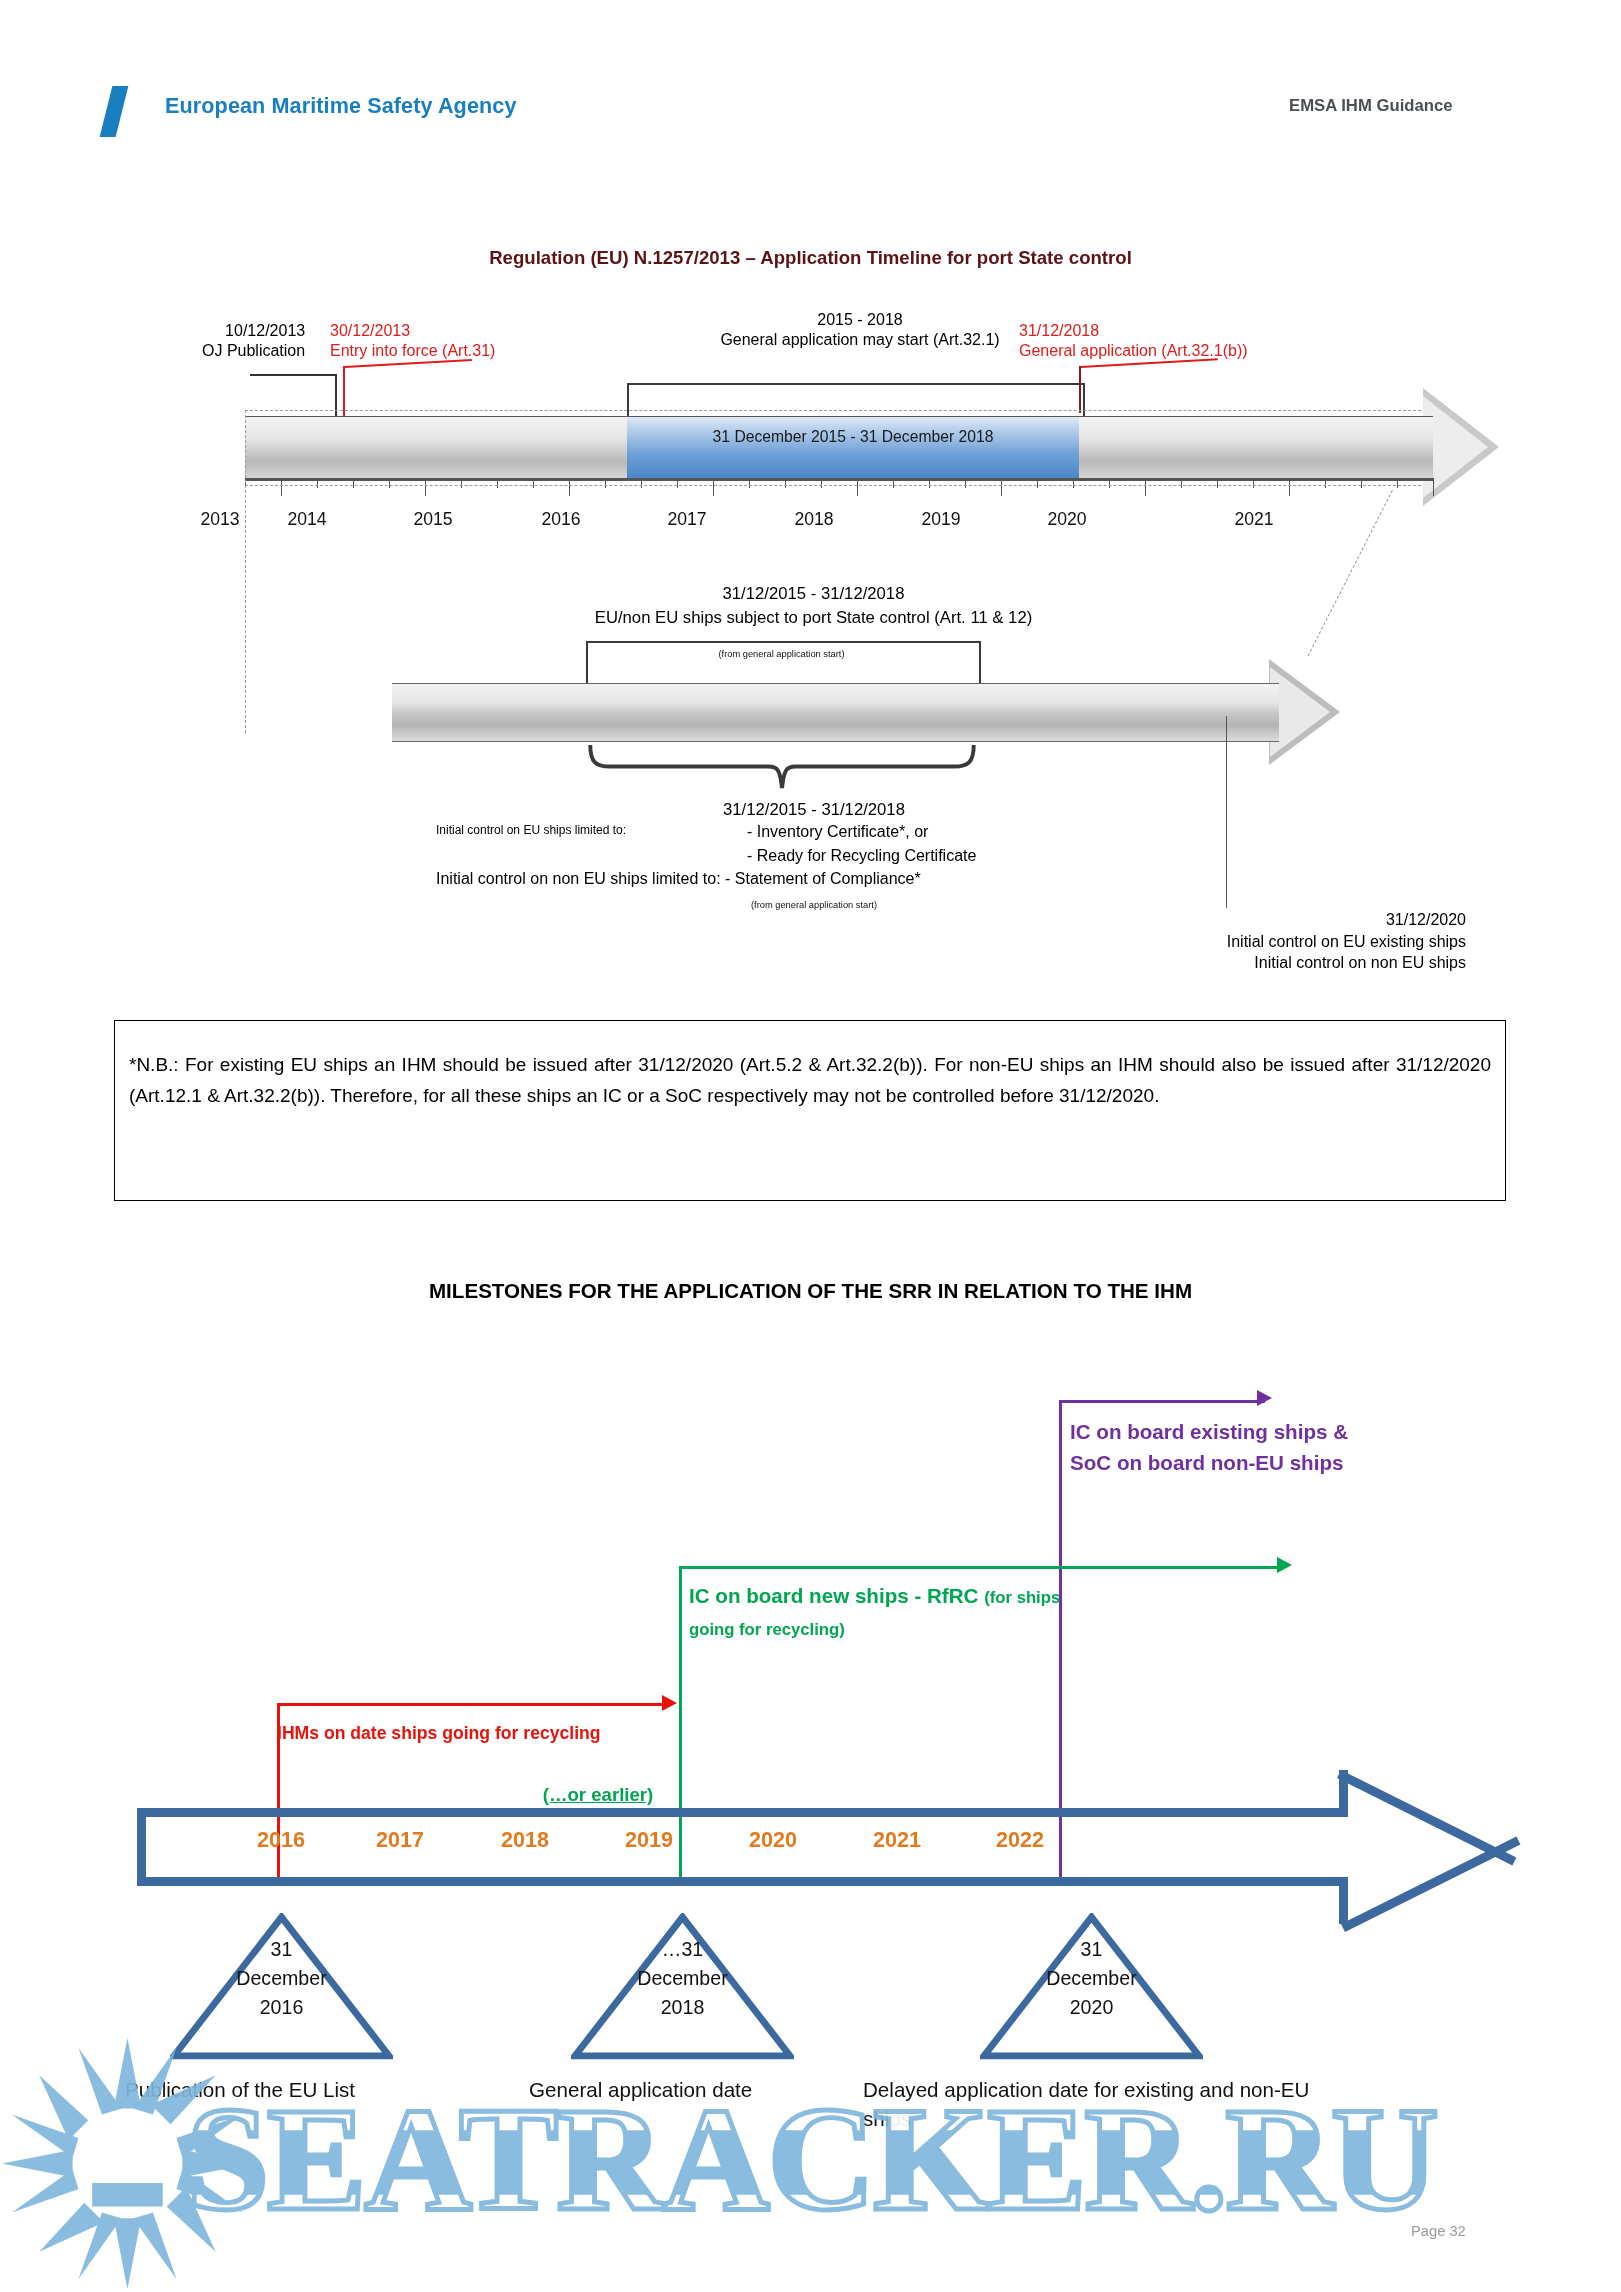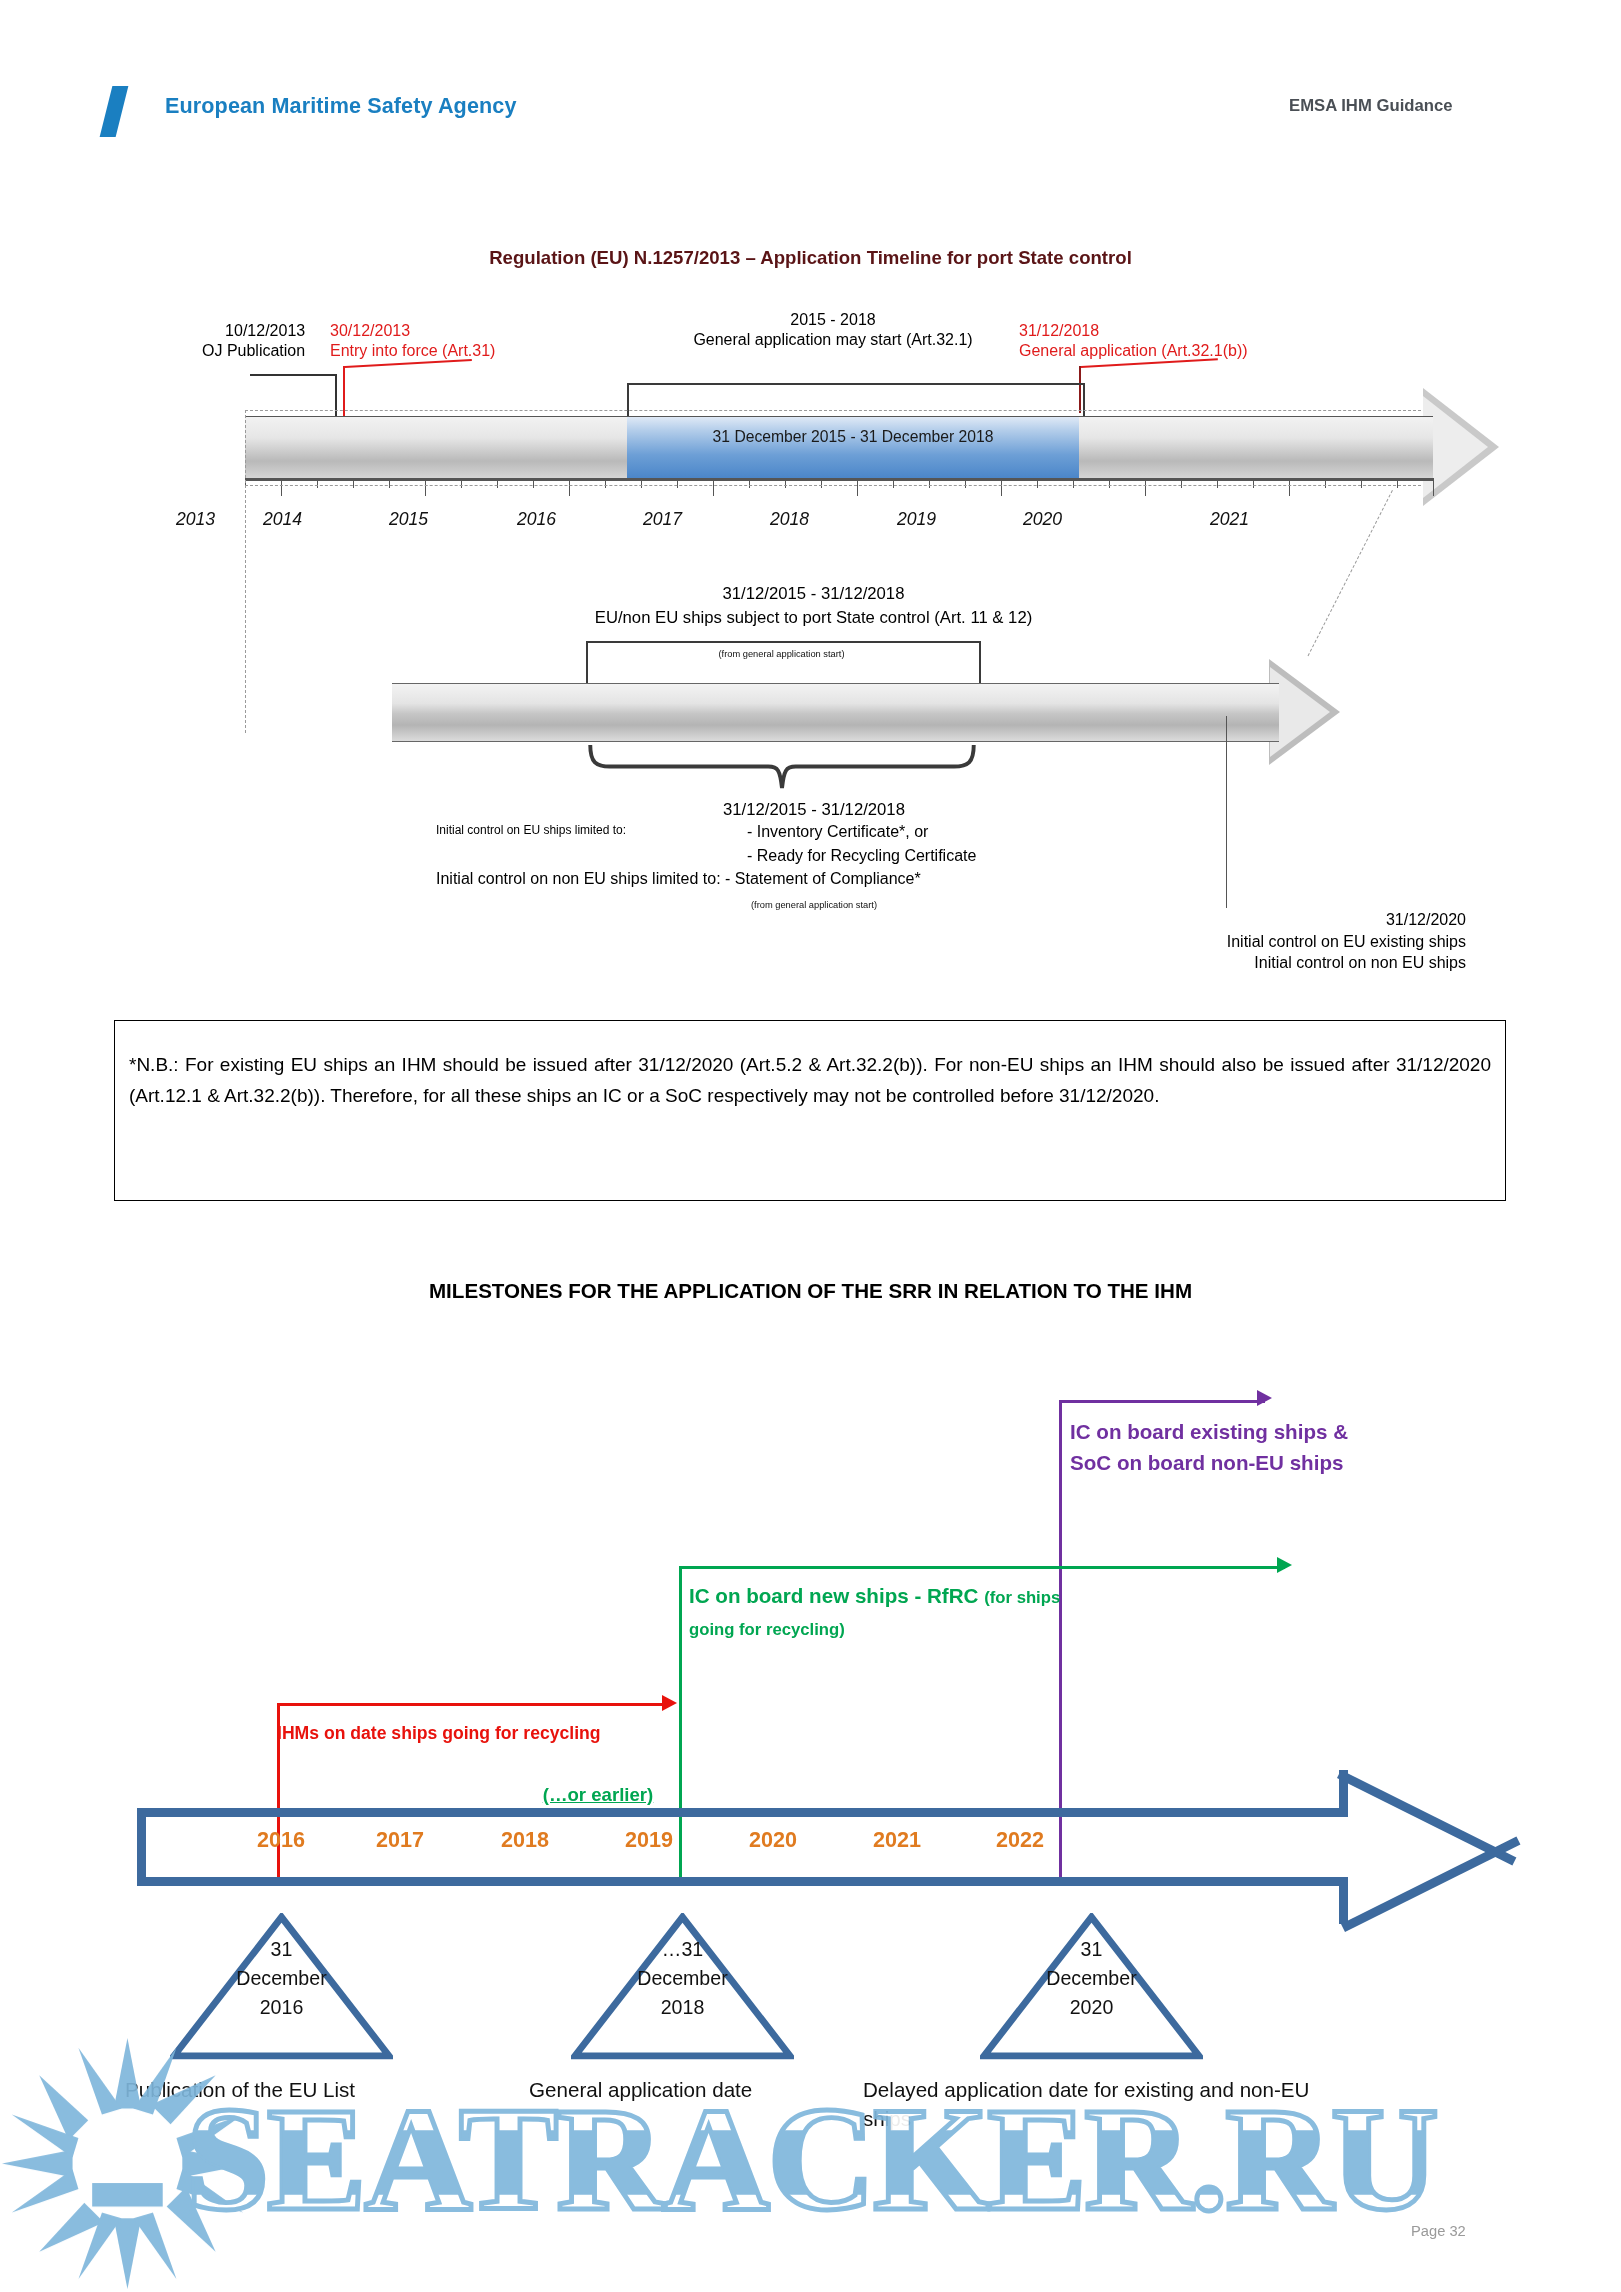--- a/index.html
+++ b/index.html
@@ -19,21 +19,21 @@
   
   #fig1-title{left:0;top:247px;width:1621px;text-align:center;
       font-size:18.6px;font-weight:bold;color:#5a1416;}
 
   .ann{font-size:16px;line-height:1.28;}
   .ann.red{color:#e01b1b;}
   .ann.blk{color:#000;}
 
   #ann-oj{left:202px;top:321px;text-align:right;}
   #ann-force{left:330px;top:321px;text-align:left;}
-  #ann-general{left:627px;top:310px;text-align:center;width:412px;}
+  #ann-general{left:654px;top:310px;text-align:center;width:412px;}
   #ann-genapp{left:1019px;top:321px;text-align:left;}
   #lead-oj-h{left:250px;top:374px;width:86px;height:1.5px;background:#333;}
   #lead-oj-v{left:335px;top:374px;width:1.5px;height:59px;background:#333;}
   #lead-force-h{left:345px;top:366px;width:127px;height:1.5px;background:#e01b1b;
       transform:rotate(-3.2deg);transform-origin:left center;}
   #lead-force-v{left:343px;top:366px;width:1.5px;height:108px;background:#e01b1b;}
   #lead-gen-h{left:1081px;top:366px;width:137px;height:1.5px;background:#e01b1b;
       transform:rotate(-3.2deg);transform-origin:left center;}
   #lead-gen-v{left:1079px;top:366px;width:1.5px;height:47px;background:#8b1a1a;}
 
@@ -56,21 +56,21 @@
   #bar1-blue-label{left:627px;top:428px;width:452px;text-align:center;
       font-size:15.7px;color:#1a1a1a;}
 
   
   #ticks1{left:245px;top:478px;width:1188px;height:17.6px;}
   #ticks1 i{position:absolute;top:0;width:1px;height:9.8px;background:#555;}
   #ticks1 i.major{height:17.6px;}
   #axis1-base{left:245px;top:478px;width:1188px;height:1.5px;background:#555;}
 
   
-  .yr1{position:absolute;top:509px;font-size:17.6px;color:#111;text-align:left;width:88px;font-style:italic;}
+  .yr1{position:absolute;top:509px;font-size:17.6px;color:#111;text-align:center;width:88px;}
 
   
   .vdash{position:absolute;border-left:1.4px dashed #9a9a9a;}
   .hdash{position:absolute;border-top:1.4px dashed #9a9a9a;}
 
   
   #ann2-date{left:490px;top:584px;width:647px;text-align:center;font-size:16.7px;}
   #ann2-text{left:431px;top:608px;width:765px;text-align:center;font-size:16.7px;}
   #fig2-bracket{left:586px;top:641px;width:391px;height:47px;
       border:2.5px solid #3a3a3a;border-bottom:none;}

